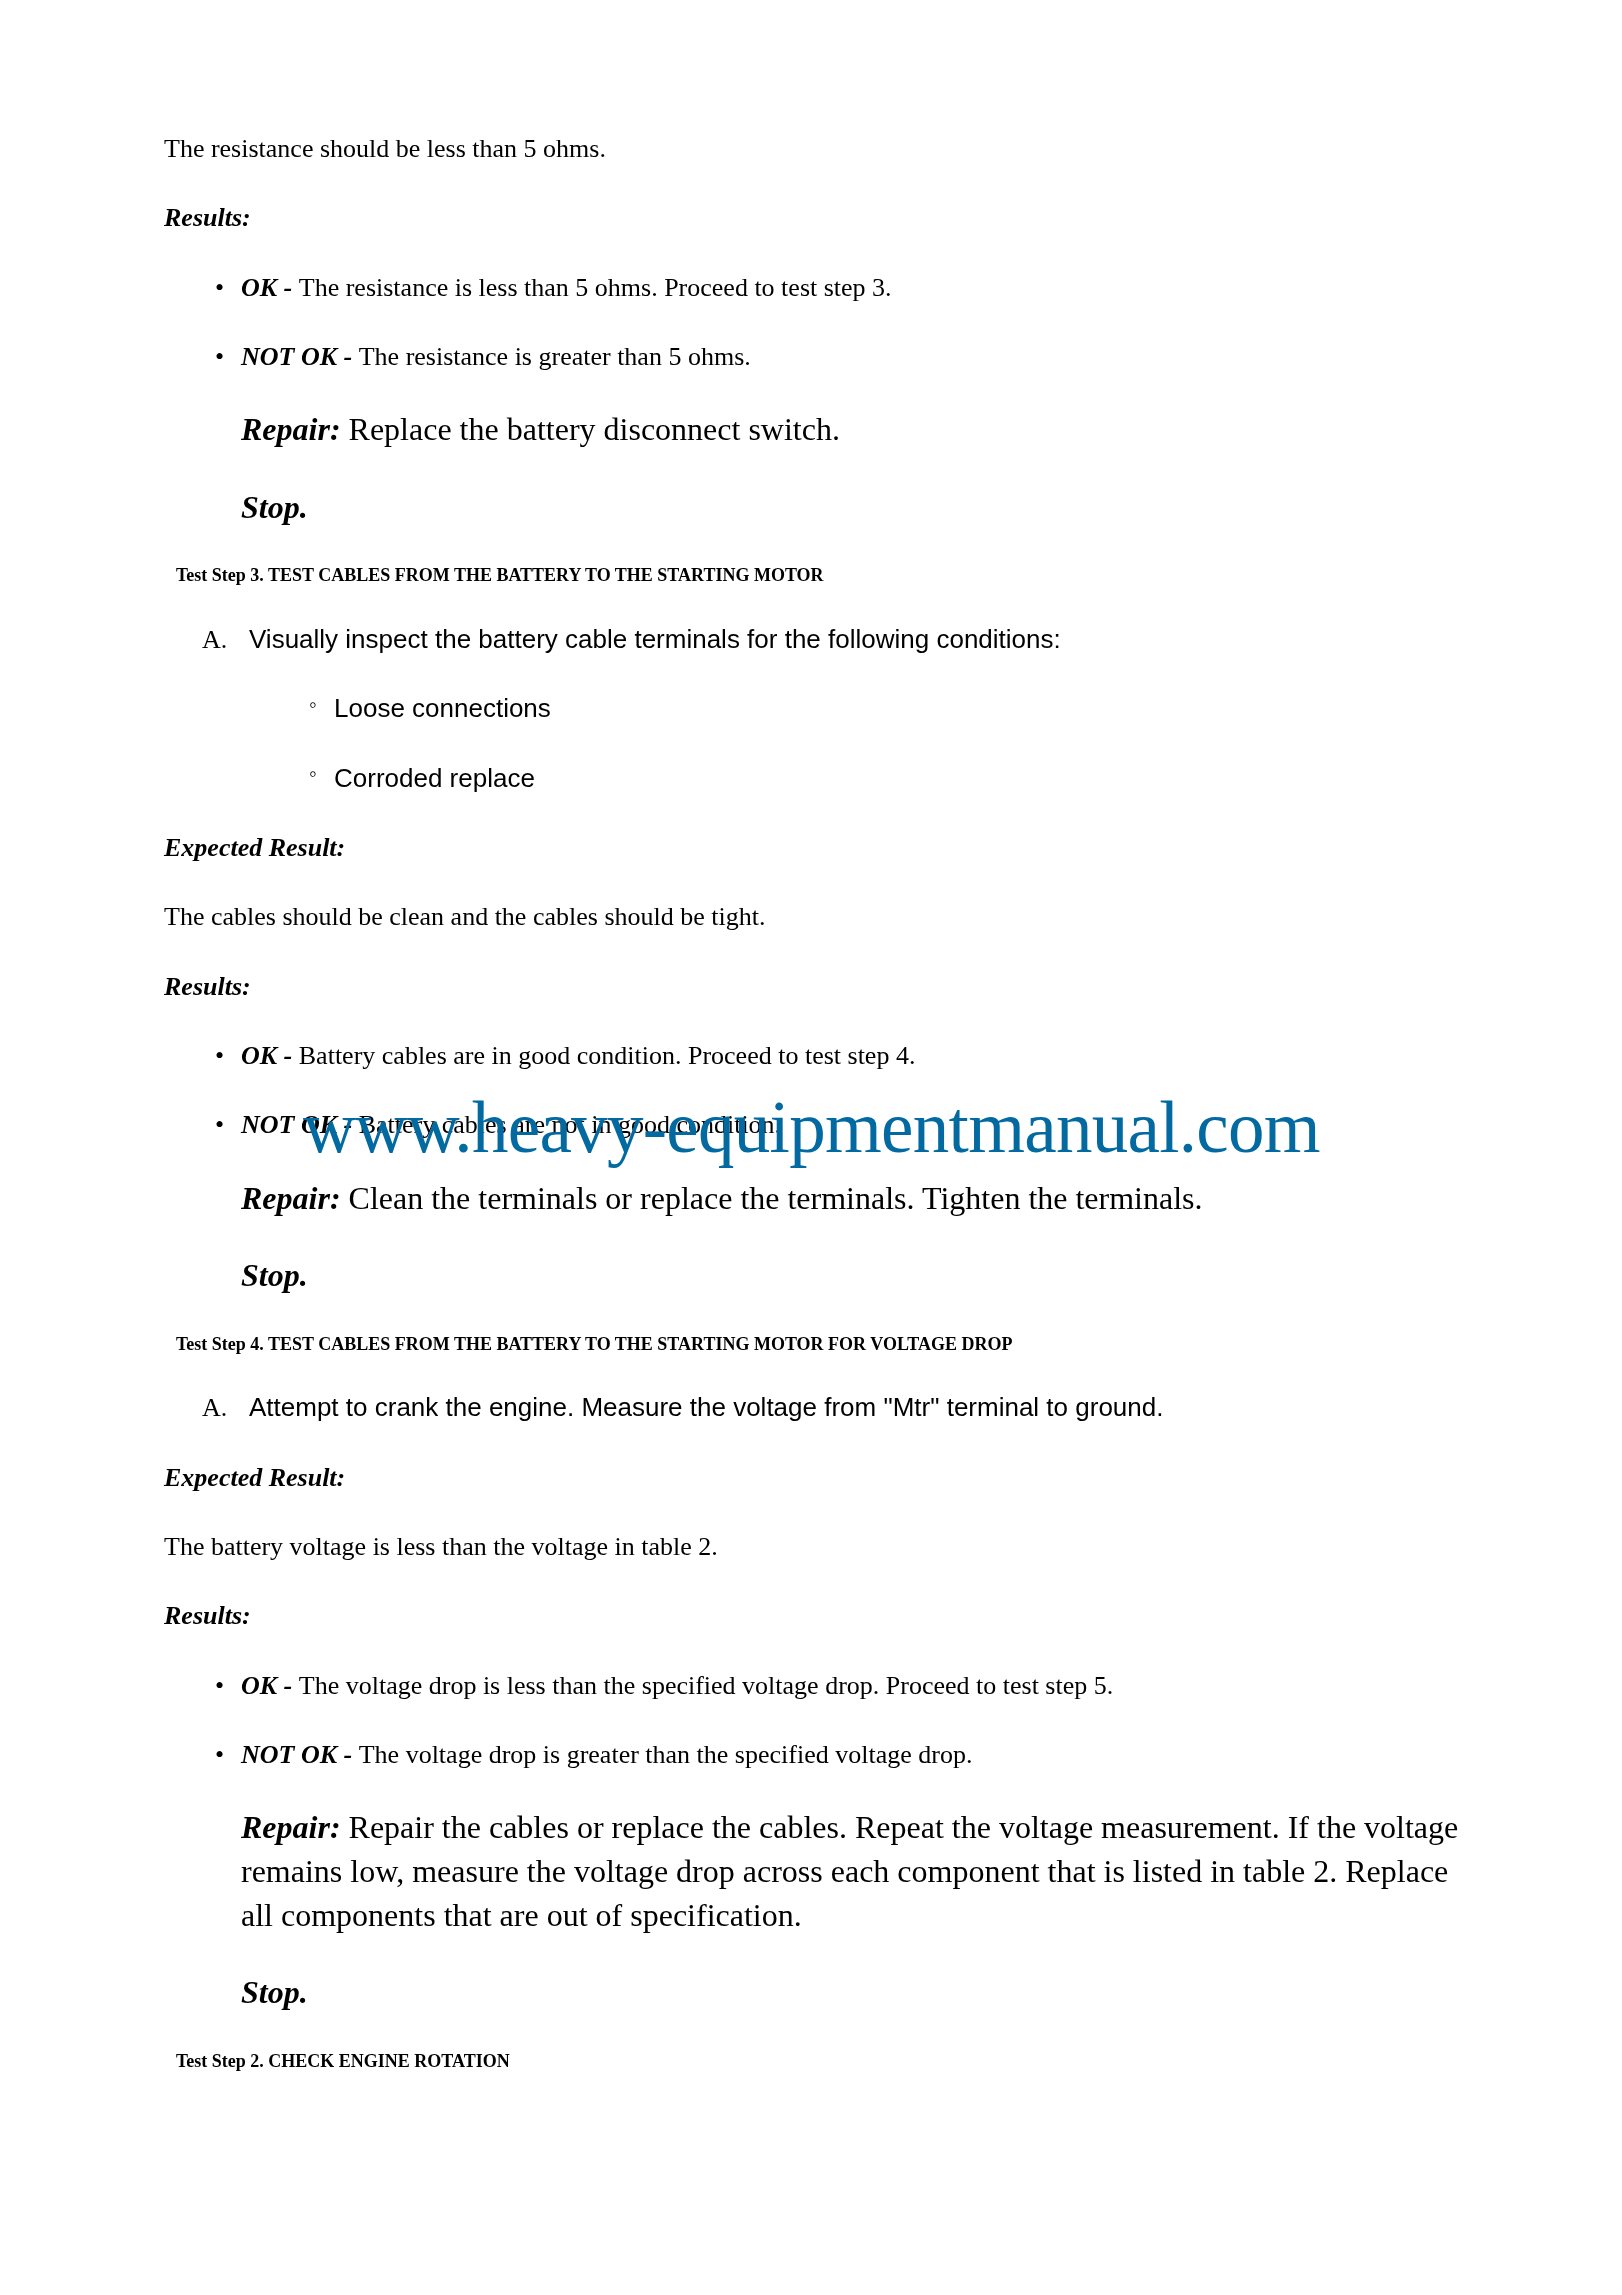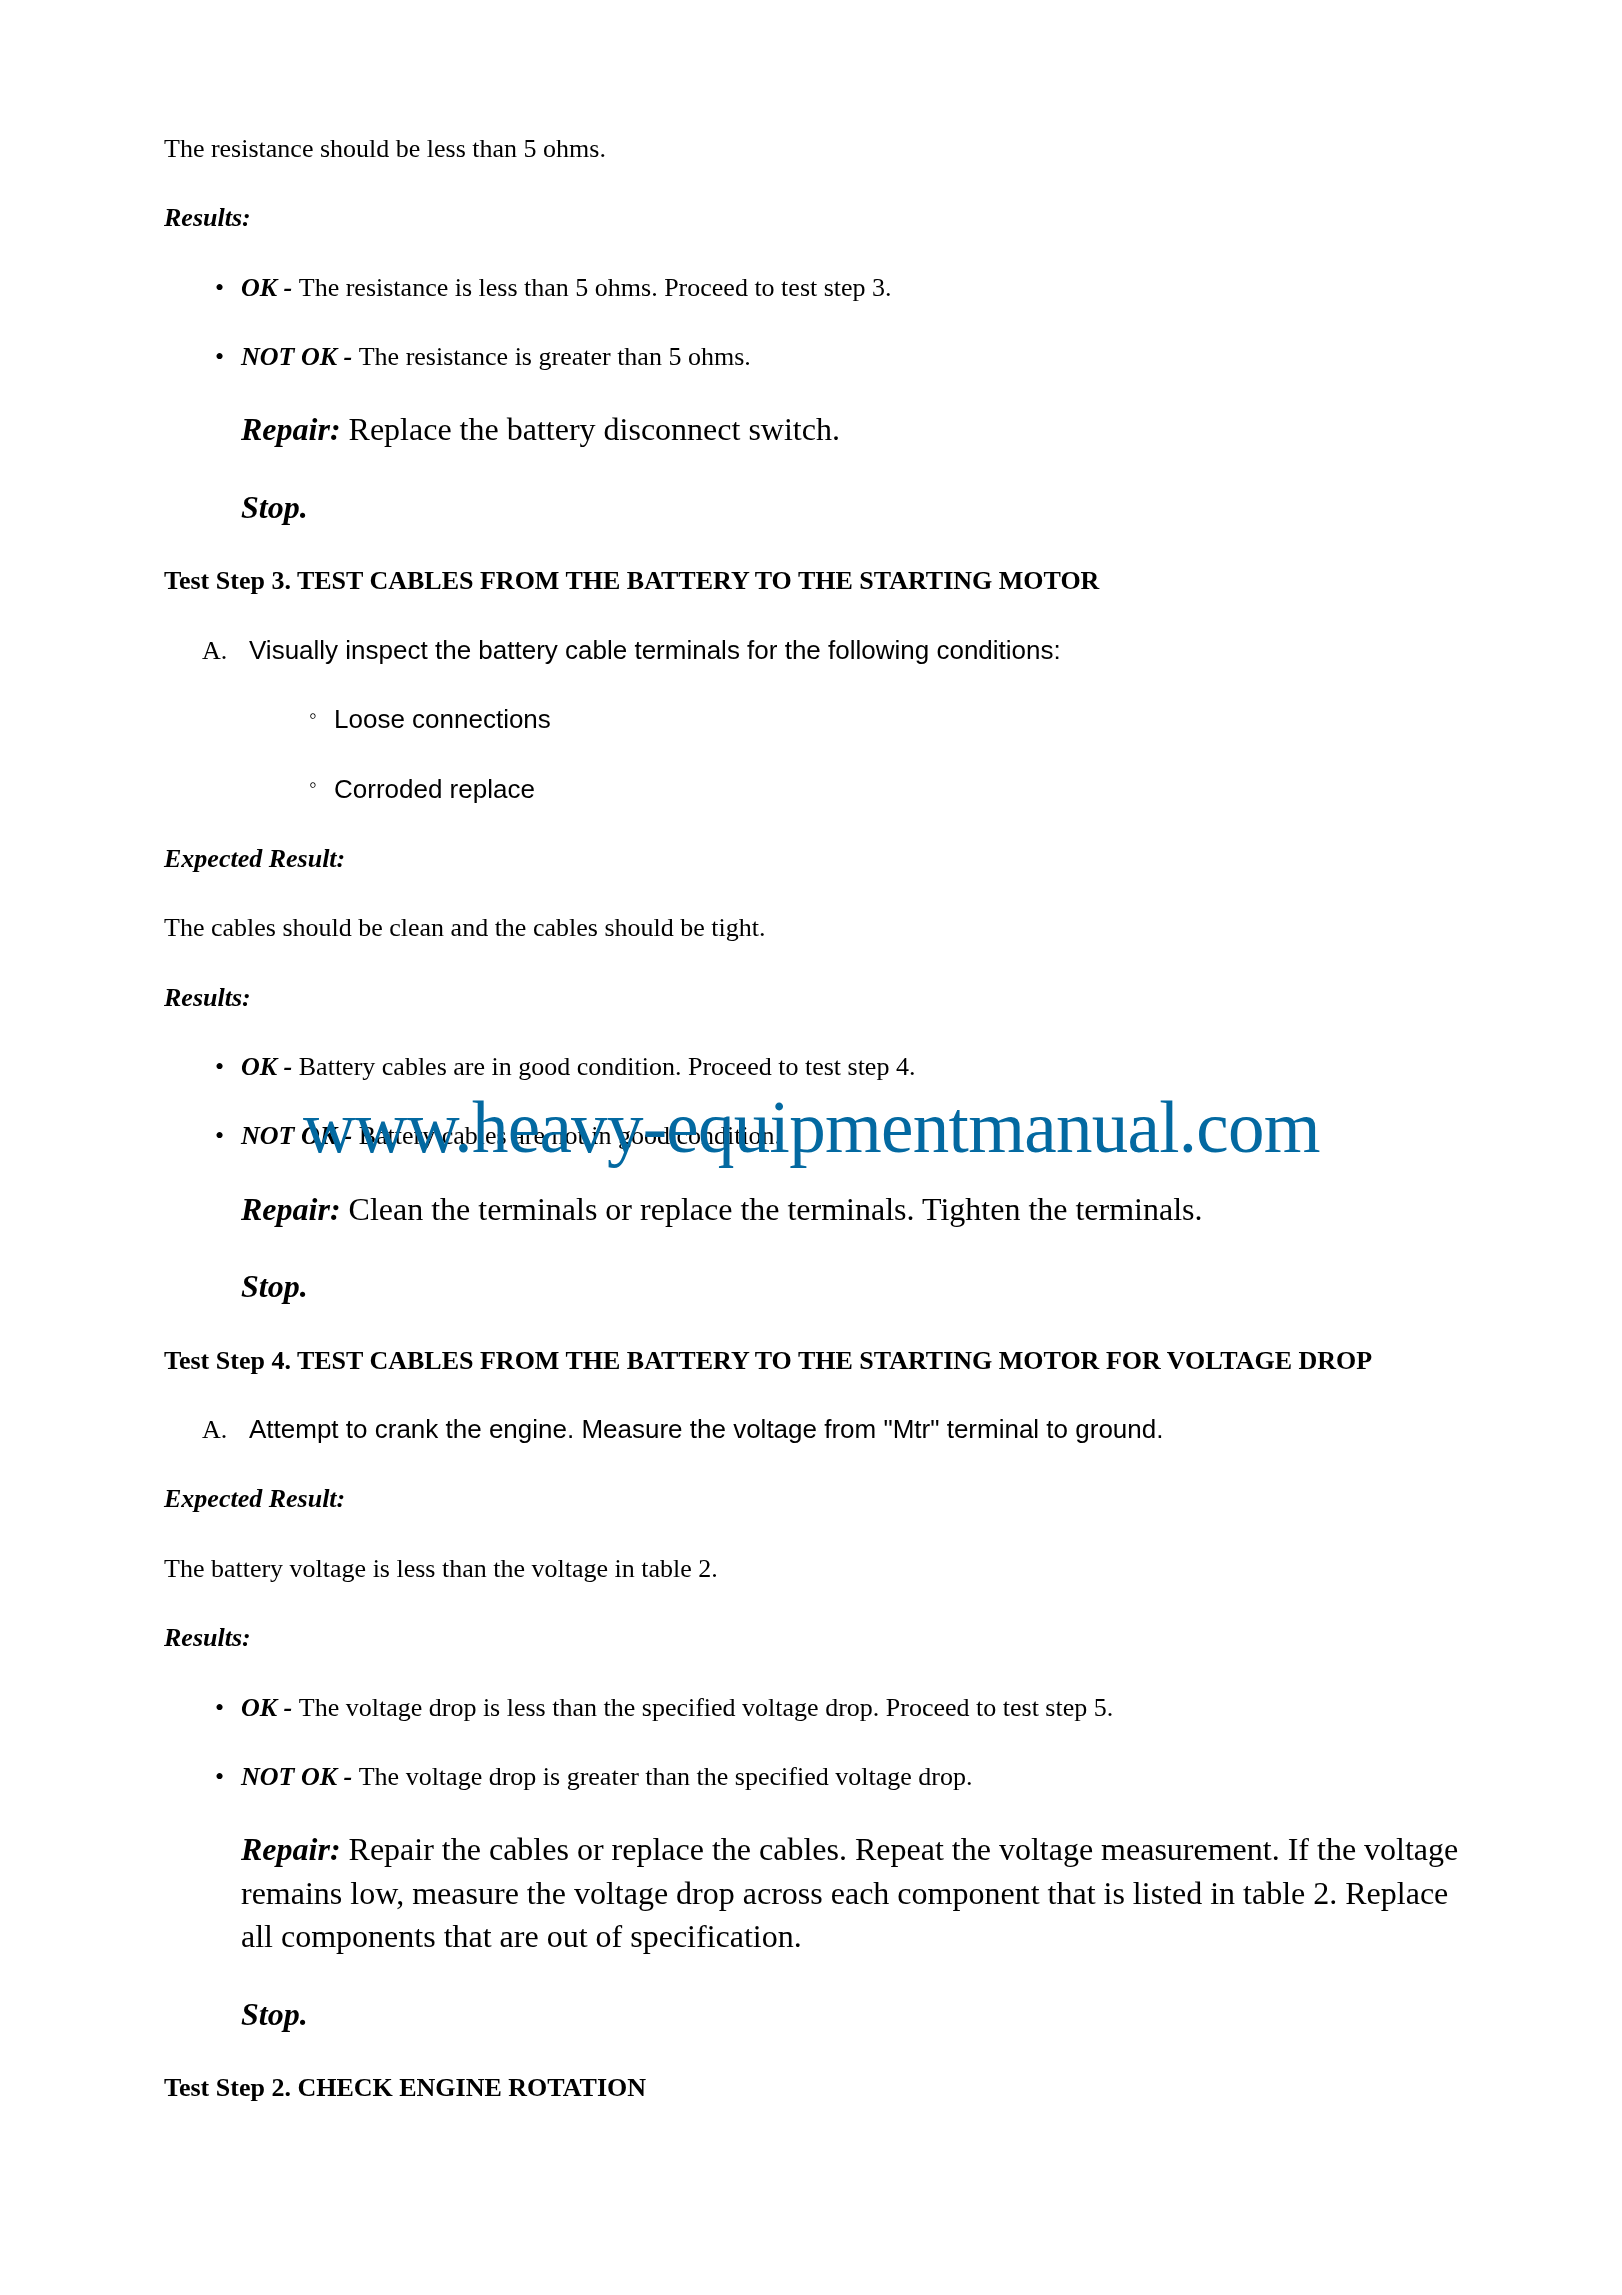--- a/index.html
+++ b/index.html
@@ -25,24 +25,24 @@
   .para {
     font-size: 26px;
     line-height: 1.36;
     margin: 0 0 34px 0;
   }
   .bold {
     font-weight: bold;
     font-style: italic;
   }
   .heading {
-    font-size: 26px;
+    font-size: 18px;
     font-weight: bold;
     line-height: 1.36;
-    margin: 0 0 34px 0;
+    margin: 0 0 34px 12px;
   }
   .heading.two-line {
     margin-bottom: 34px;
   }
   .bullet-list {
     list-style: none;
     margin: 0 0 34px 0;
     padding: 0;
   }
   .bullet-list li {

